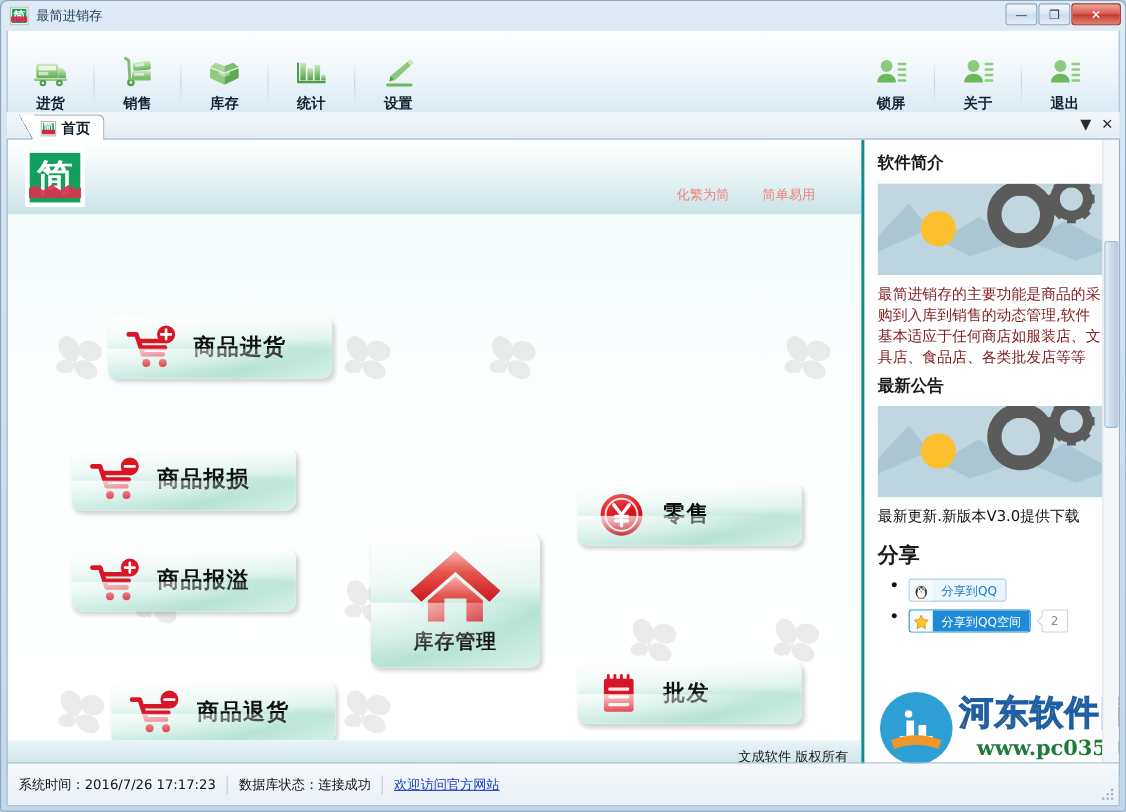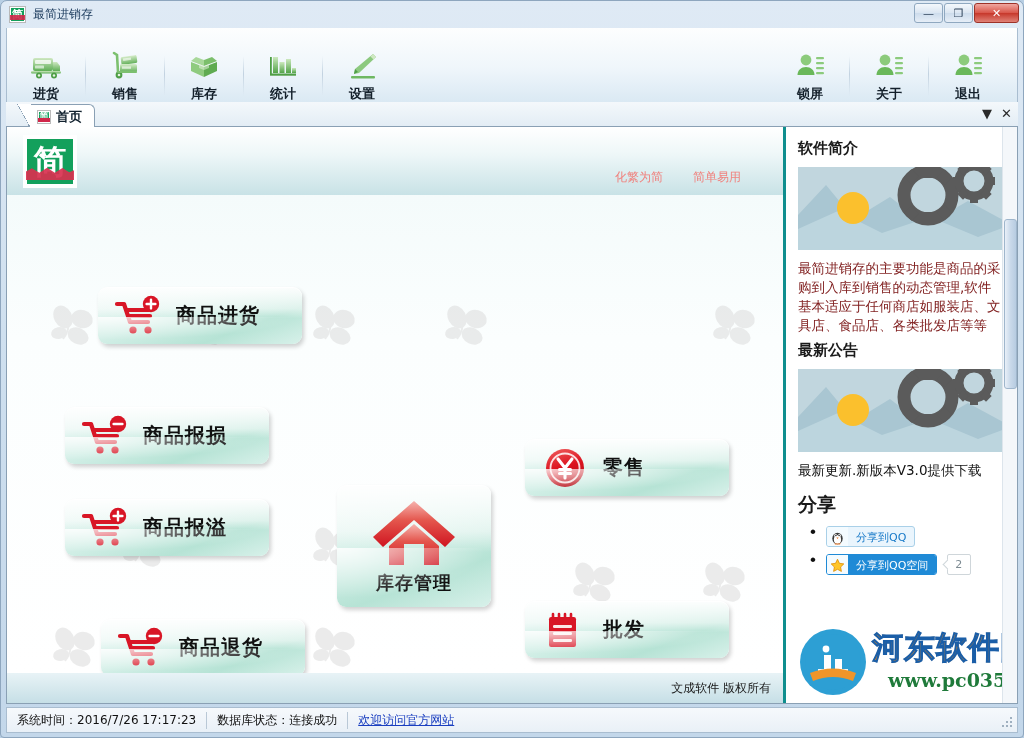--- a/index.html
+++ b/index.html
@@ -306,21 +306,21 @@
     background: #f4f7fa; border-left: 1px solid #dde5ec;
   }
   #sb-thumb {
     position: absolute; left: 1px; top: 92px; width: 13px; height: 170px;
     background: linear-gradient(90deg,#e9f0f8 0%,#c9d9ea 50%,#b7cce1 100%);
     border: 1px solid #9fb6cc; border-radius: 3px;
   }
 
   
   #status-bar {
-    position: absolute; left: 5px; right: 5px; bottom: 4px; height: 26px;
+    position: absolute; left: 5px; right: 5px; bottom: 4px; height: 40px;
     background: linear-gradient(180deg,#f6f9fc 0%,#e9f0f7 100%);
     border: 1px solid #a9bdd0;
     display: flex; align-items: center;
     font-size: 12px; color: #111;
     font-family: "DejaVu Sans", sans-serif;
   }
   .sb-cell { padding: 0 10px; height: 17px; display:flex; align-items:center; }
   .sb-div { width: 1px; height: 17px; background: #b9c8d6; }
   #sb-link { color: #1a3fc0; text-decoration: underline; cursor: pointer; }
   #grip {

